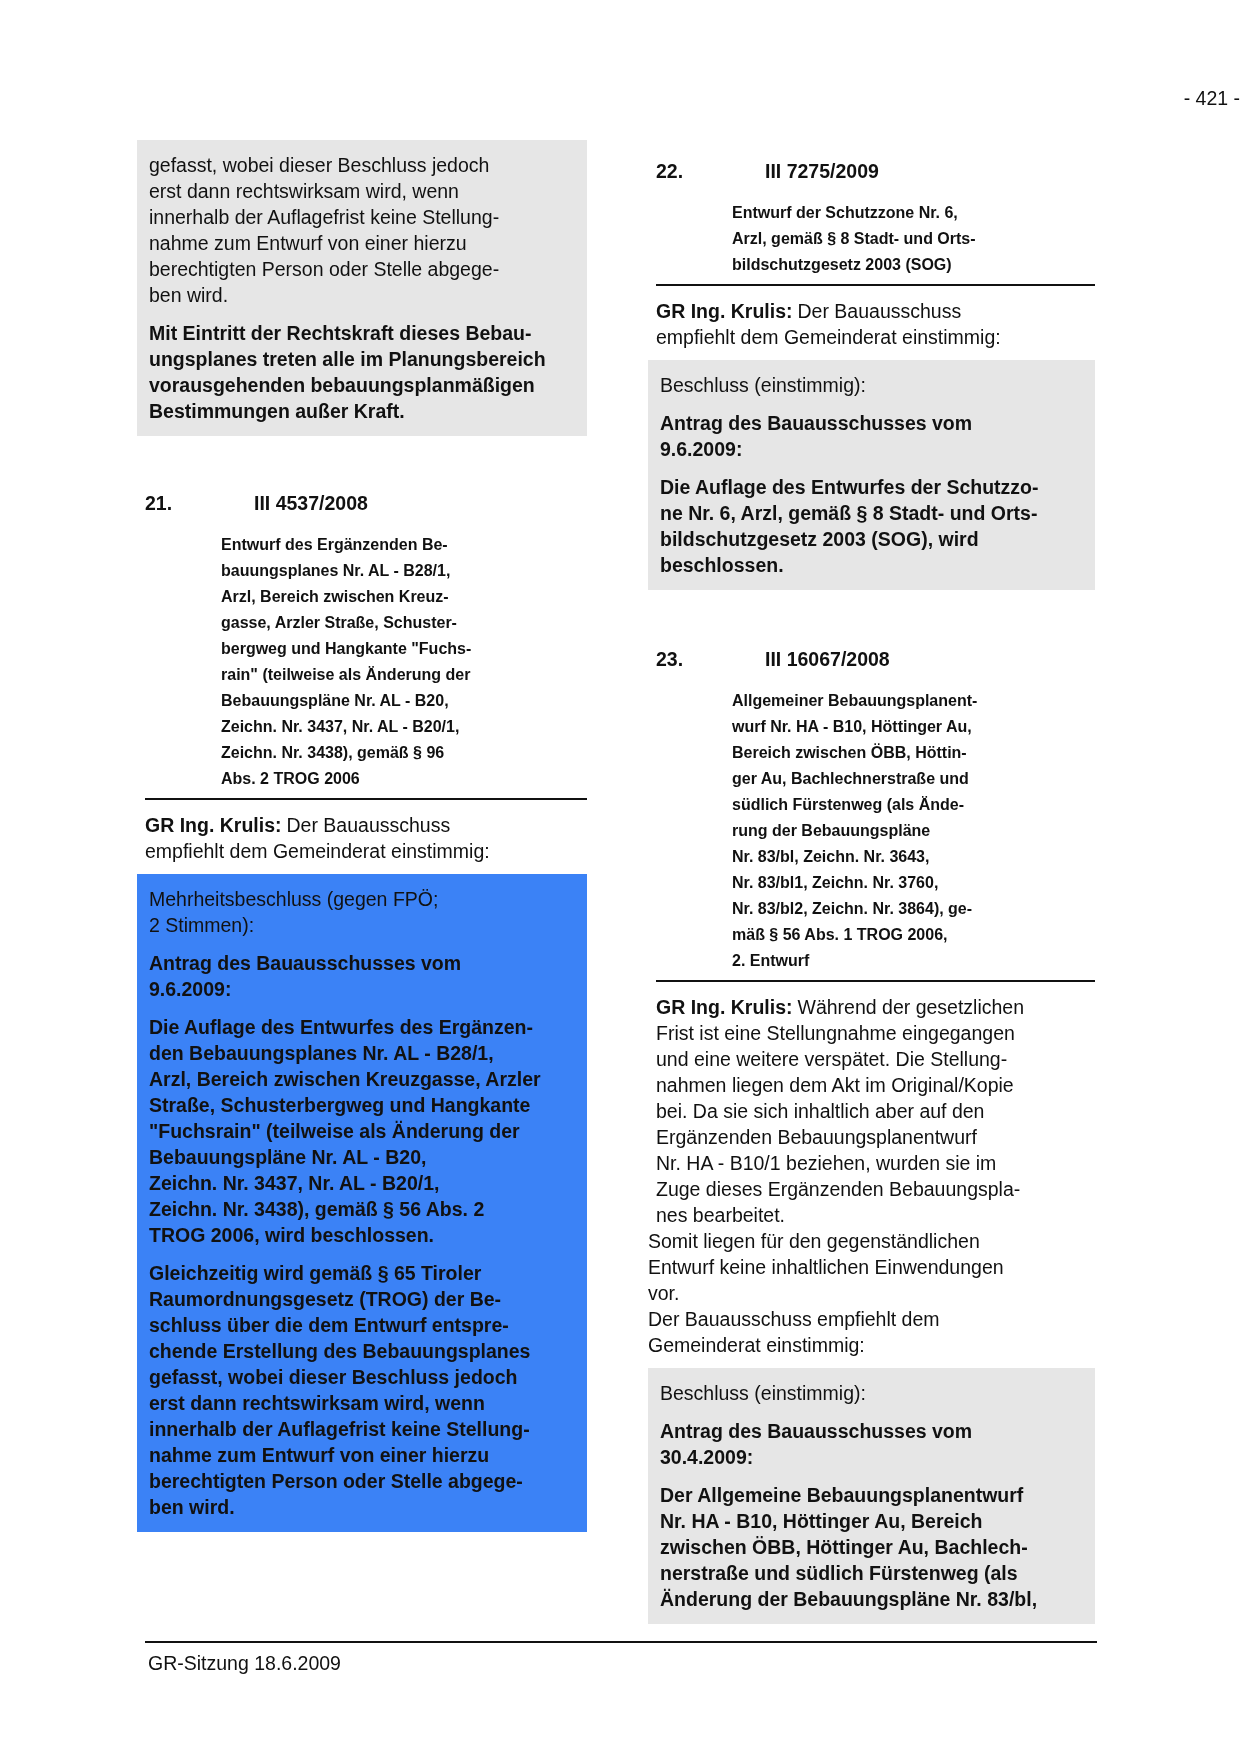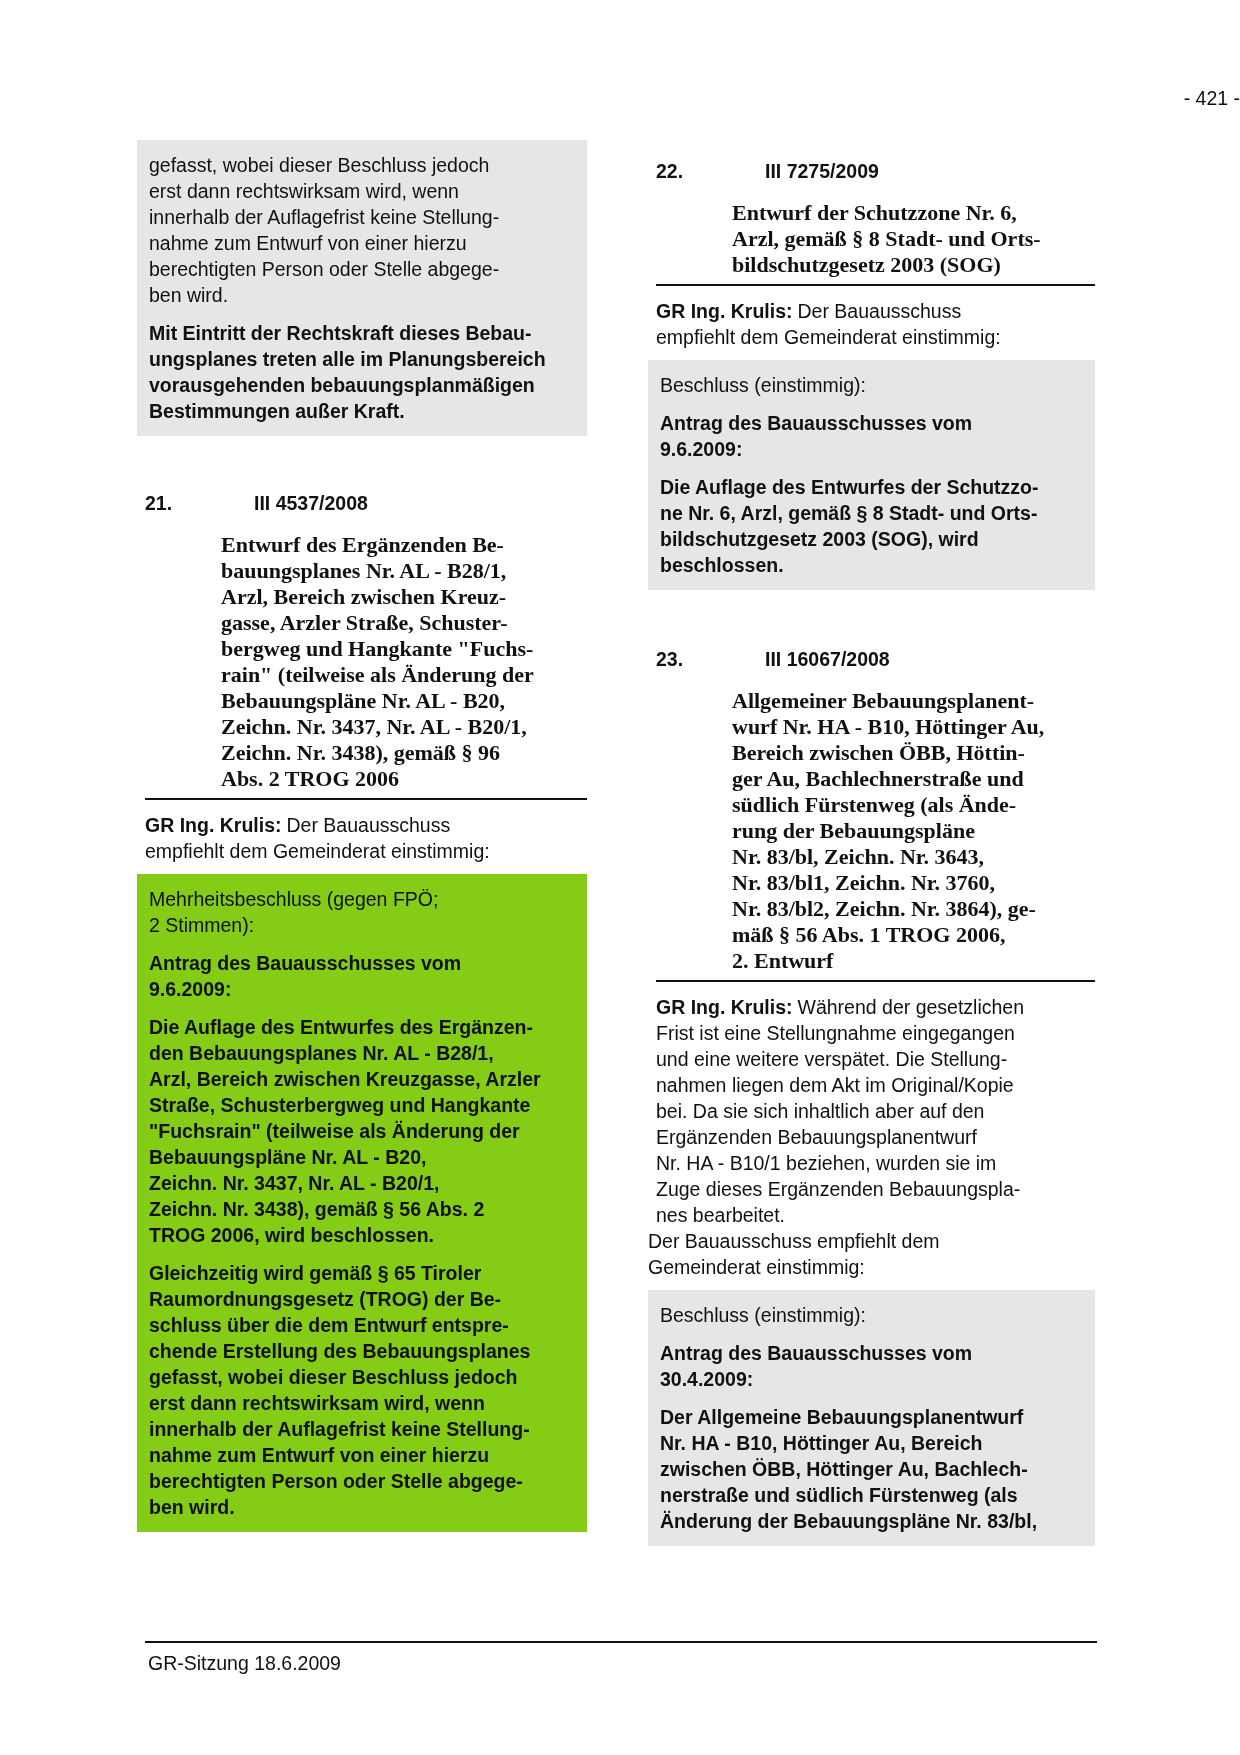--- a/index.html
+++ b/index.html
@@ -19,21 +19,21 @@
   .col-right{left:648px;top:158px;width:447px;}
   .highlight{background:#e6e6e6;padding:12px;}
   .highlight p{margin:0;}
   .highlight p + p{margin-top:12px;font-weight:bold;}
   .lines{white-space:pre;}
   p.lines{margin:0;}
   .plain{margin:8px;margin-top:0;margin-bottom:0;}
   .item-head{margin:0 8px;font-weight:bold;display:flex;gap:33px;}
   .item-no{width:76px;flex:0 0 76px;}
   .item-title-wrap{margin:16px 8px 0 8px;margin-right:0;border-bottom:2px solid #111;padding-bottom:6px;}
-  .item-title{margin:0 0 0 76px;font-weight:bold;font-size:22px;white-space:pre;font-family:Liberation Serif, serif;}
+  .item-title{margin:0 0 0 76px;font-weight:bold;font-size:16px;white-space:pre;}
   .speaker-par{margin:12px 8px 0 8px;}
   .speaker-par b{margin-right:5px;}
   .mt10{margin-top:10px;}
   .mt12{margin-top:12px;}
   .head21{margin-top:54px;}
   .head23{margin-top:56px;}
   .footer-rule{position:absolute;left:145px;top:1641px;width:952px;height:2px;background:#111;}
   .footer-text{position:absolute;left:148px;top:1650px;}
 </style>
 </head>
@@ -70,21 +70,21 @@
 gasse, Arzler Straße, Schuster-
 bergweg und Hangkante "Fuchs-
 rain" (teilweise als Änderung der
 Bebauungspläne Nr. AL - B20,
 Zeichn. Nr. 3437, Nr. AL - B20/1,
 Zeichn. Nr. 3438), gemäß § 96
 Abs. 2 TROG 2006</h2>
         </div>
       <p class="speaker-par"><b>GR Ing. Krulis:</b><span class="lines">Der Bauausschuss
 empfiehlt dem Gemeinderat einstimmig:</span></p>
-      <section class="highlight mt10" style="background: #84cc16;">
+      <section class="highlight mt10" style="background: #3b82f6;">
         <p class="lines">Mehrheitsbeschluss (gegen FPÖ;
 2 Stimmen):</p>
         <p class="lines">Antrag des Bauausschusses vom
 9.6.2009:</p>
         <p class="lines">Die Auflage des Entwurfes des Ergänzen-
 den Bebauungsplanes Nr. AL - B28/1,
 Arzl, Bereich zwischen Kreuzgasse, Arzler
 Straße, Schusterbergweg und Hangkante
 "Fuchsrain" (teilweise als Änderung der
 Bebauungspläne Nr. AL - B20,
@@ -151,20 +151,23 @@
         </div>
       <p class="speaker-par"><b>GR Ing. Krulis:</b><span class="lines">Während der gesetzlichen
 Frist ist eine Stellungnahme eingegangen
 und eine weitere verspätet. Die Stellung-
 nahmen liegen dem Akt im Original/Kopie
 bei. Da sie sich inhaltlich aber auf den
 Ergänzenden Bebauungsplanentwurf
 Nr. HA - B10/1 beziehen, wurden sie im
 Zuge dieses Ergänzenden Bebauungspla-
 nes bearbeitet.</span></p>
+      <p class="lines plain mt12">Somit liegen für den gegenständlichen
+Entwurf keine inhaltlichen Einwendungen
+vor.</p>
       <p class="lines plain mt12">Der Bauausschuss empfiehlt dem
 Gemeinderat einstimmig:</p>
       <section class="highlight mt10" style="background: rgb(230, 230, 230);">
         <p class="lines">Beschluss (einstimmig):</p>
         <p class="lines">Antrag des Bauausschusses vom
 30.4.2009:</p>
         <p class="lines">Der Allgemeine Bebauungsplanentwurf
 Nr. HA - B10, Höttinger Au, Bereich
 zwischen ÖBB, Höttinger Au, Bachlech-
 nerstraße und südlich Fürstenweg (als

